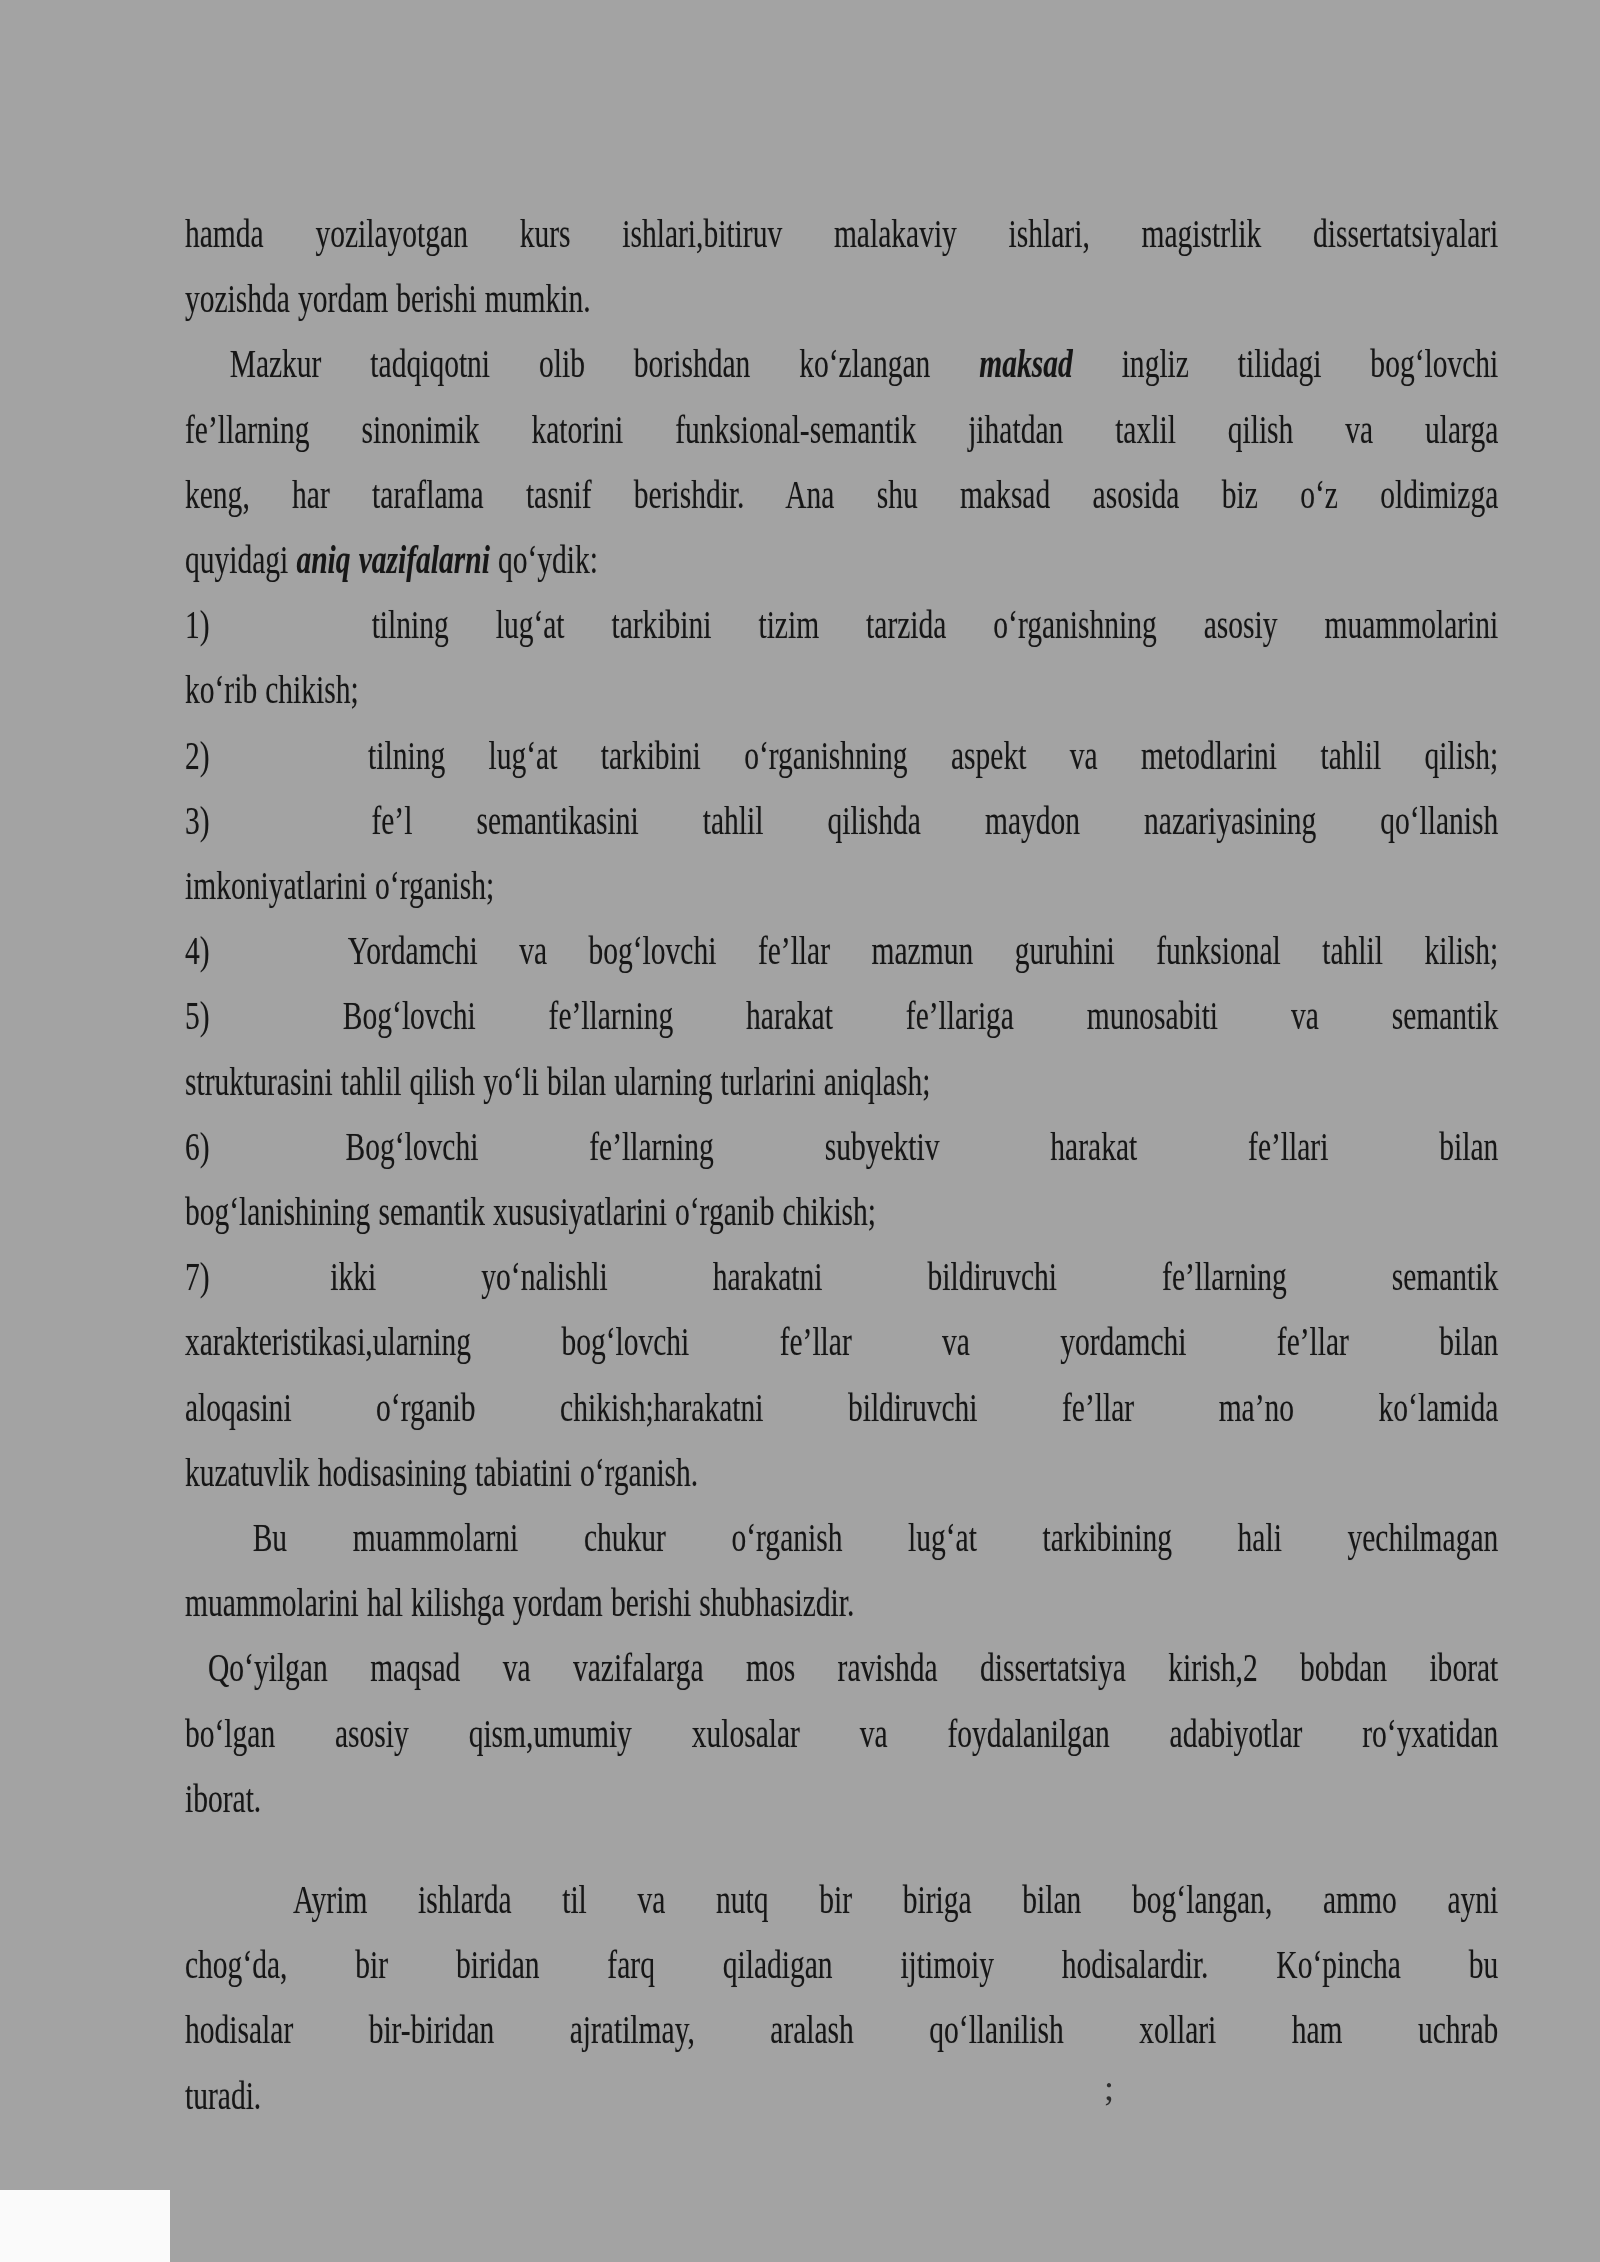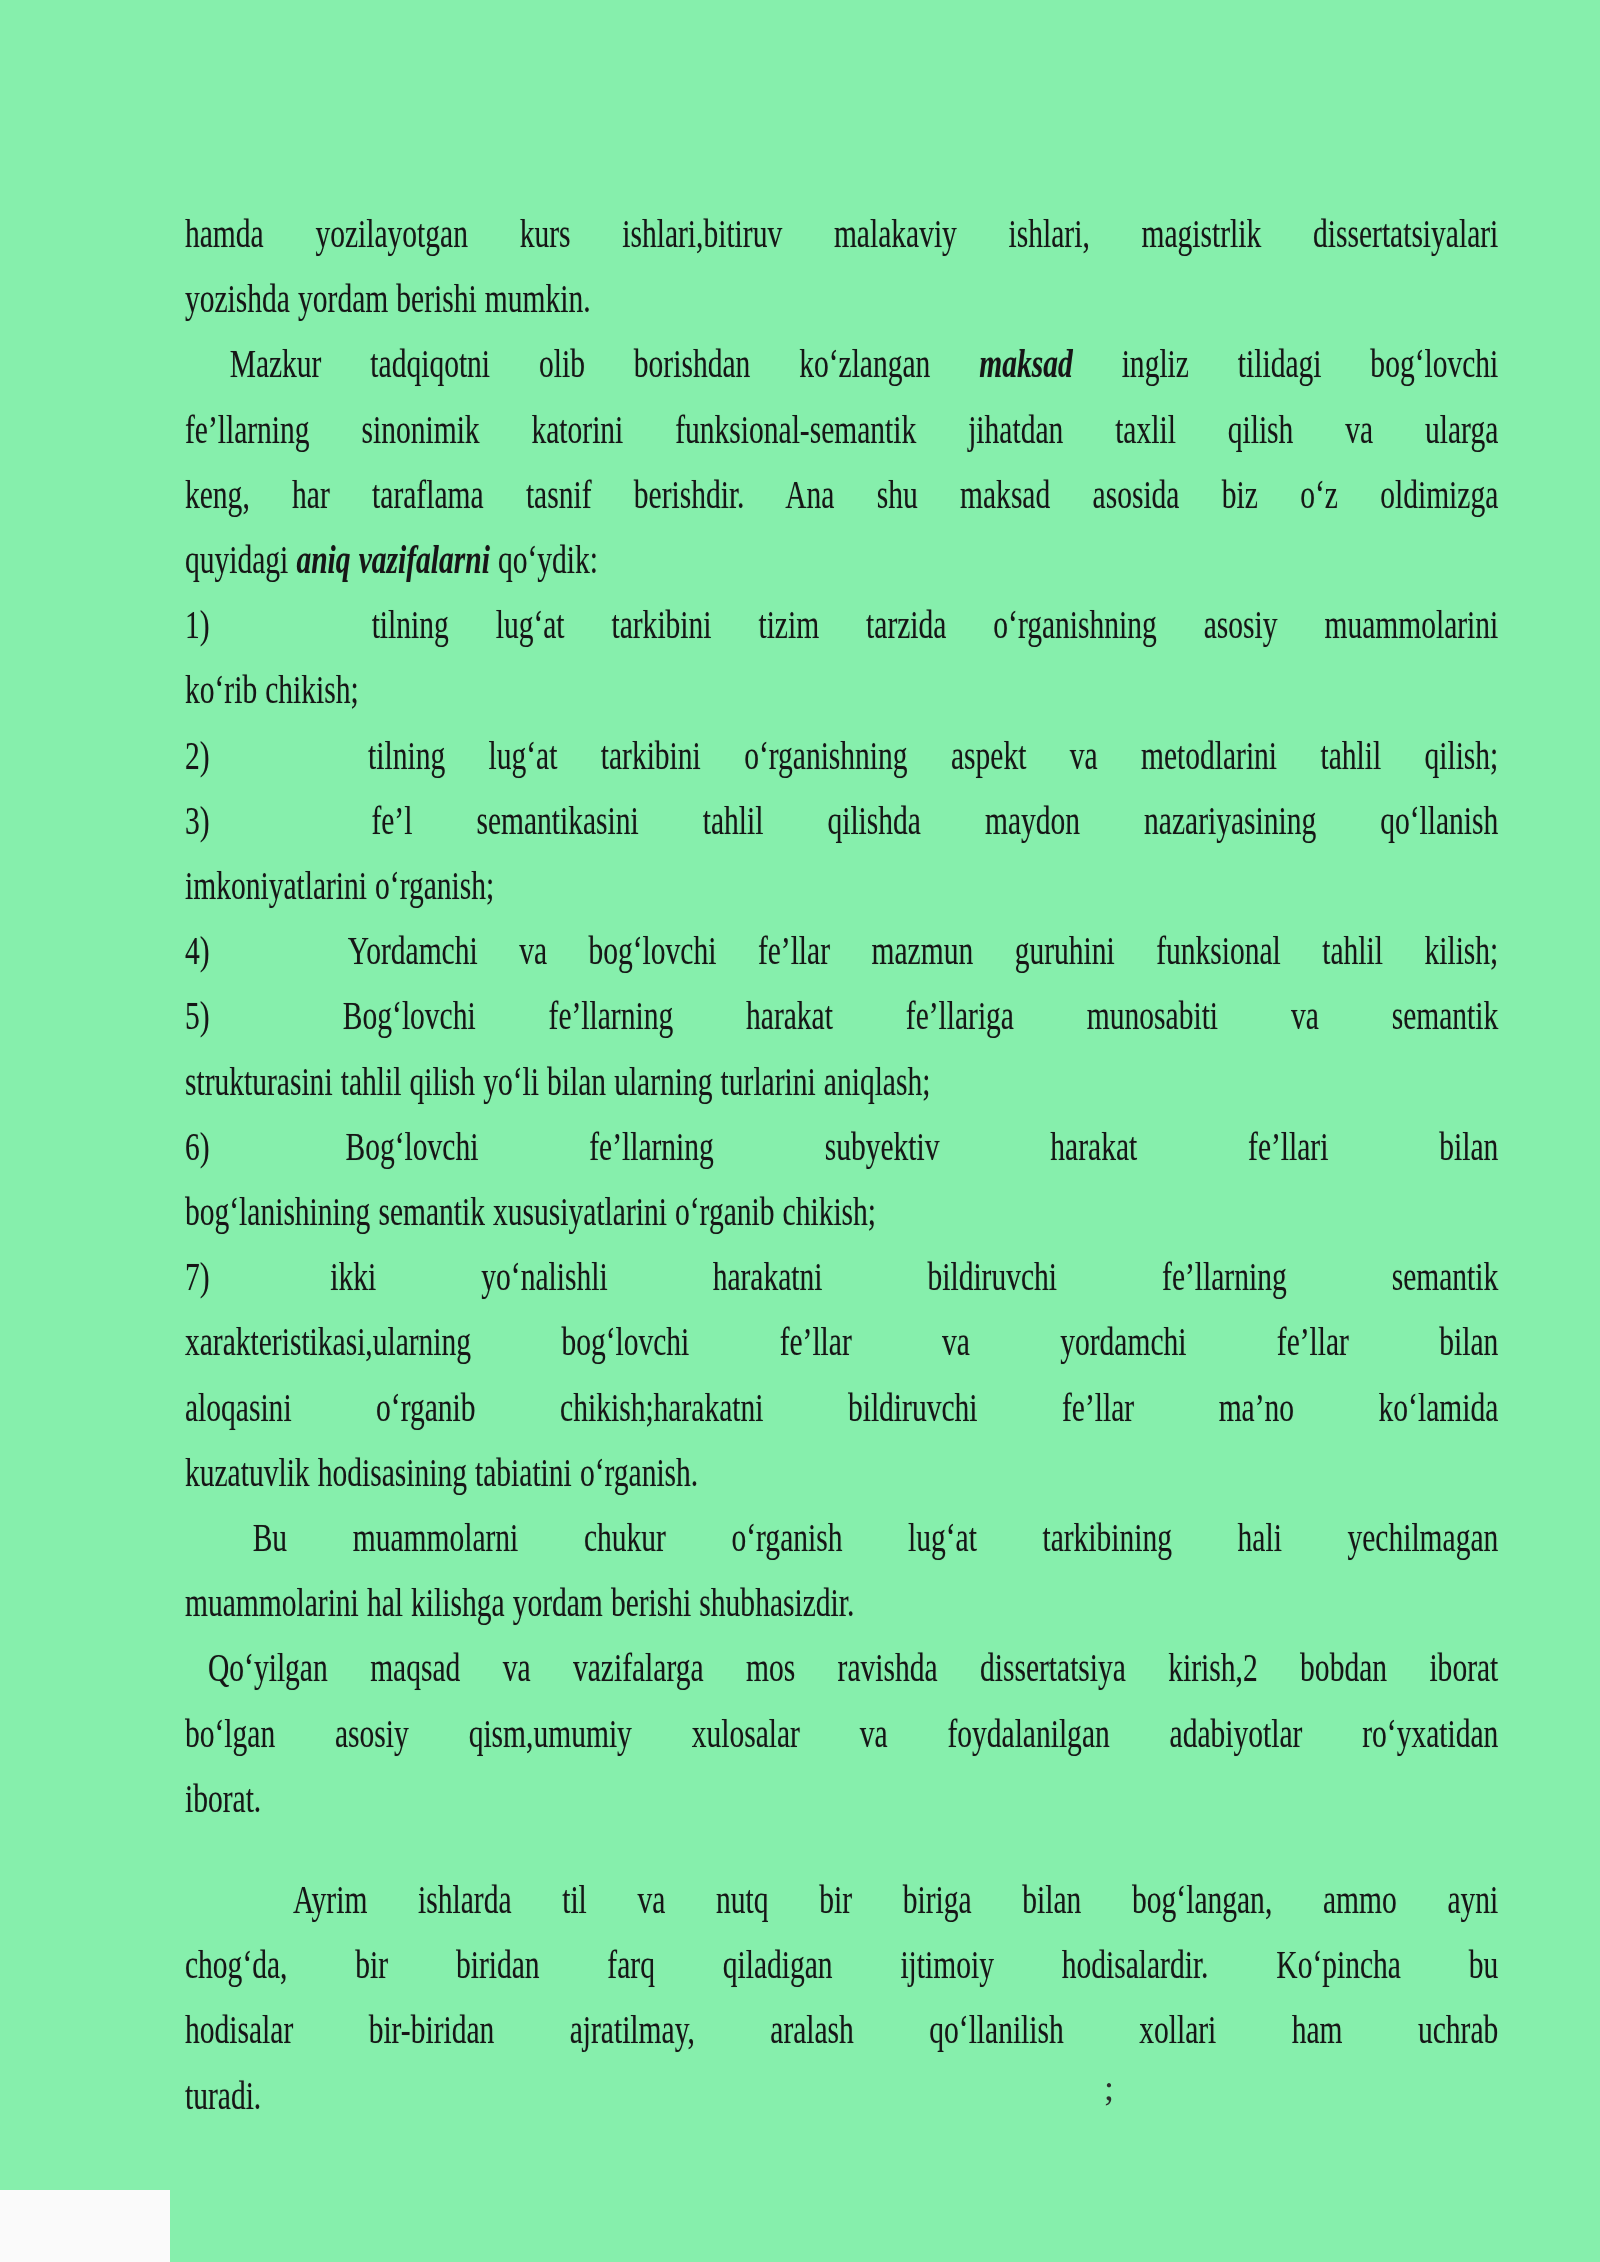--- a/index.html
+++ b/index.html
@@ -1,21 +1,21 @@
 <!DOCTYPE html>
 <html><head>
 <meta charset="utf-8">
 <style>
   html,body{margin:0;padding:0;}
   body{
     width:1600px;height:2262px;position:relative;
     background:#fefefe;overflow:hidden;
     font-family:"Liberation Serif","DejaVu Serif",serif;
   }
-  .page{position:absolute;inset:0;background:#86efac;}
+  .page{position:absolute;inset:0;background:#a3a3a3;}
   .scan-shade{position:absolute;left:0;top:2190px;width:170px;height:72px;background:#fafafa;}
   .text-col{
     position:absolute;left:185px;top:201px;width:1824px;
     transform:scaleX(0.72);transform-origin:left top;
     font-size:41px;line-height:65.2px;color:#161616;
     text-shadow:0 0 1px rgba(20,20,20,0.30);
     word-spacing:1px;
   }
   .ln{white-space:normal;}
   .j{text-align:justify;text-align-last:justify;}

